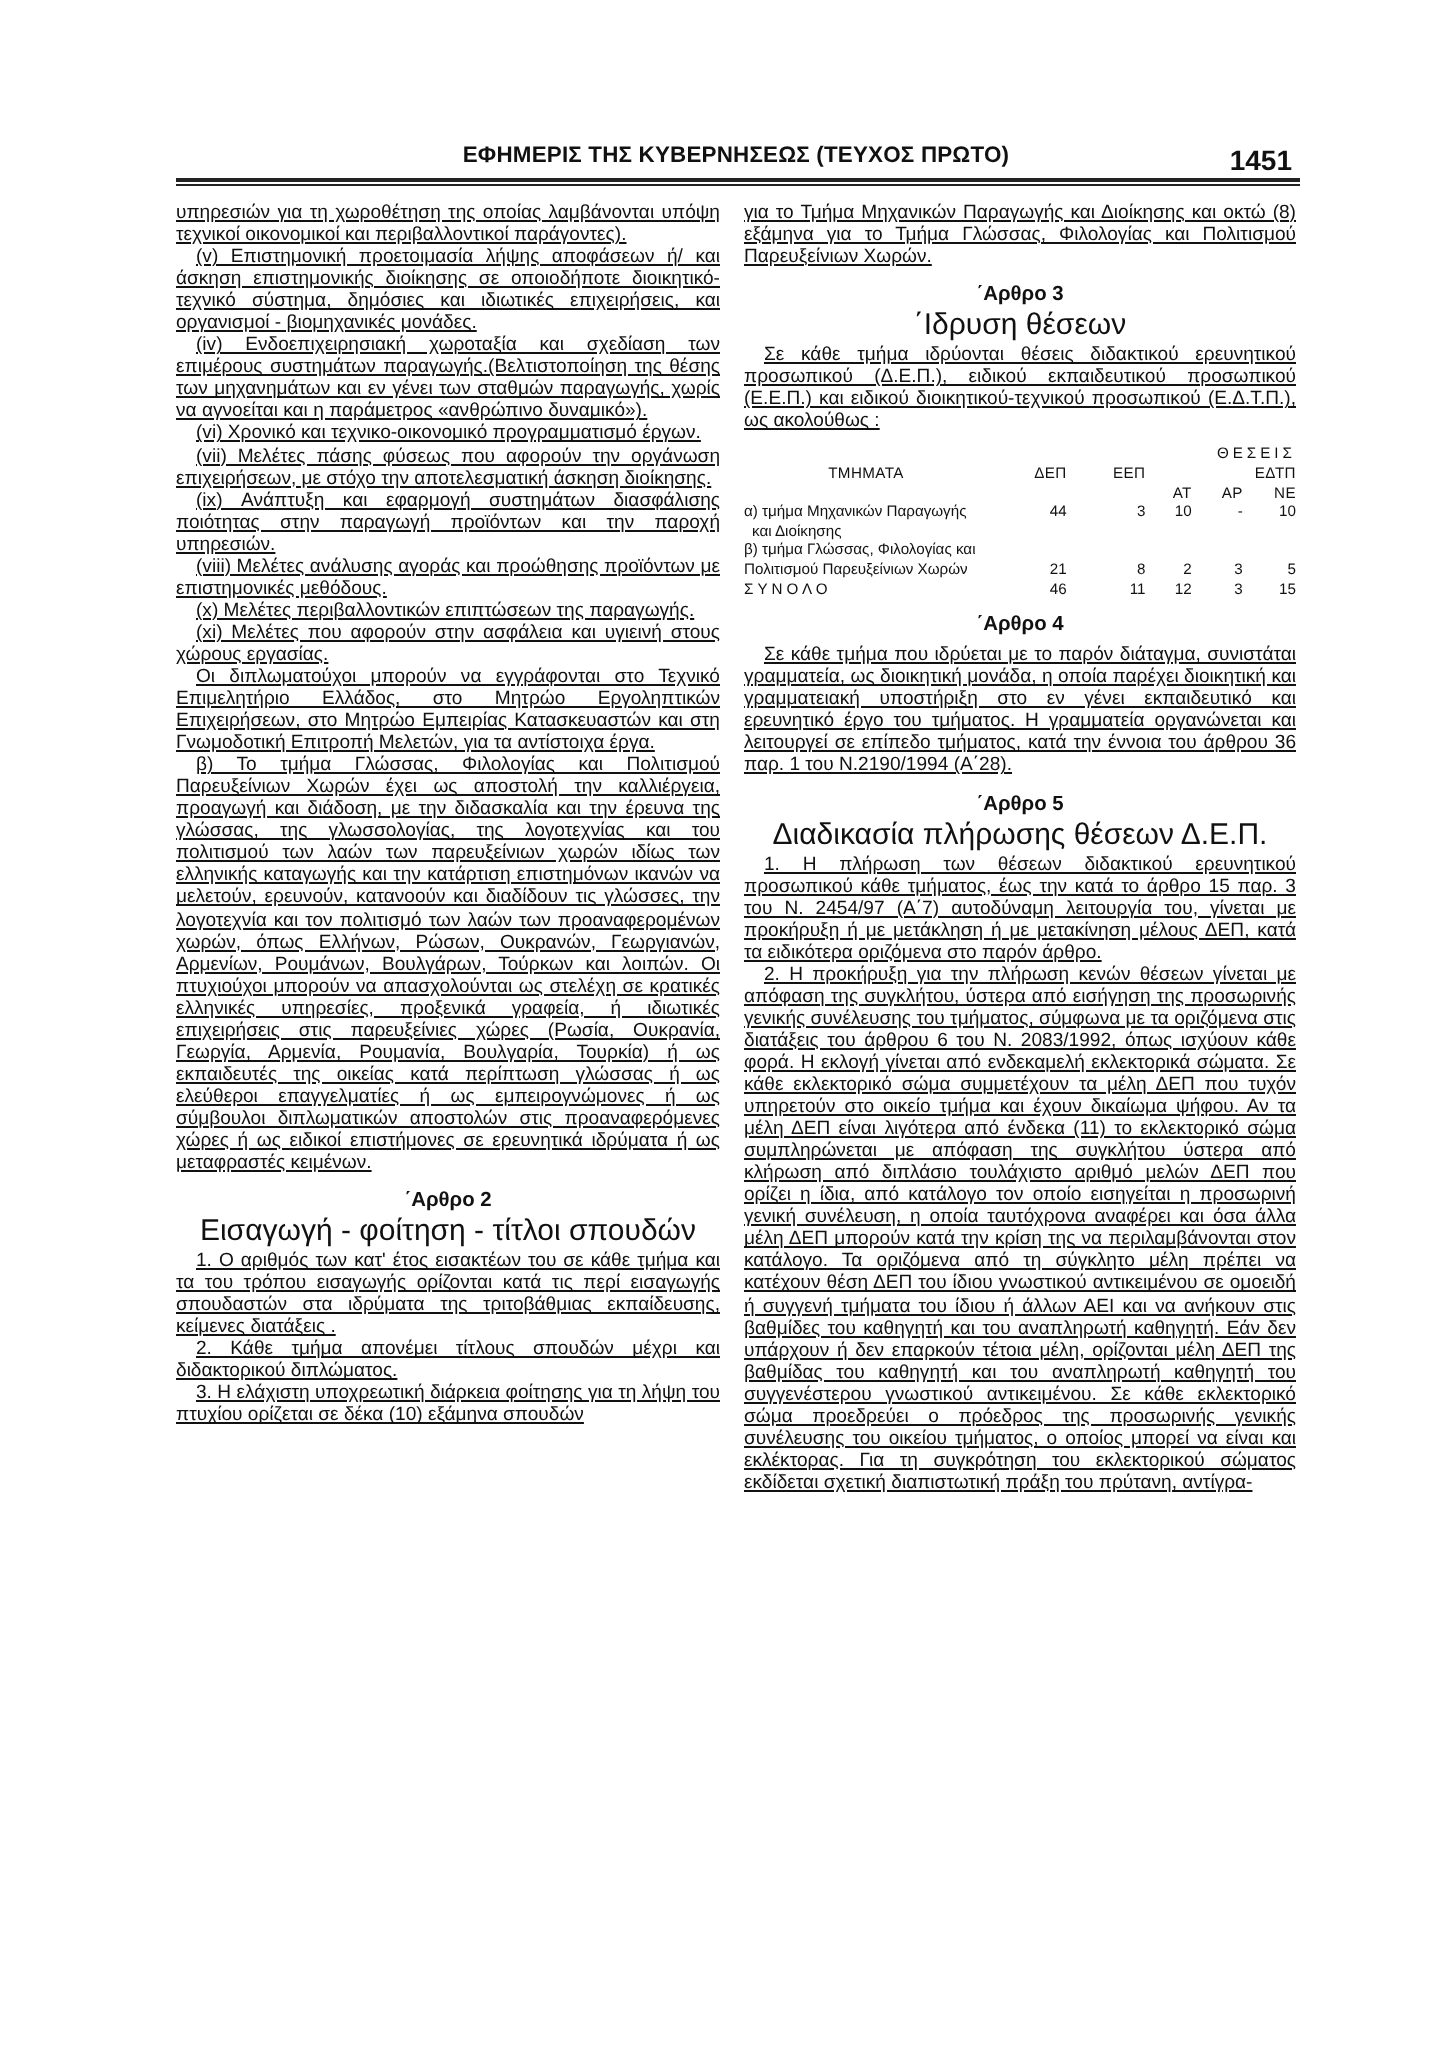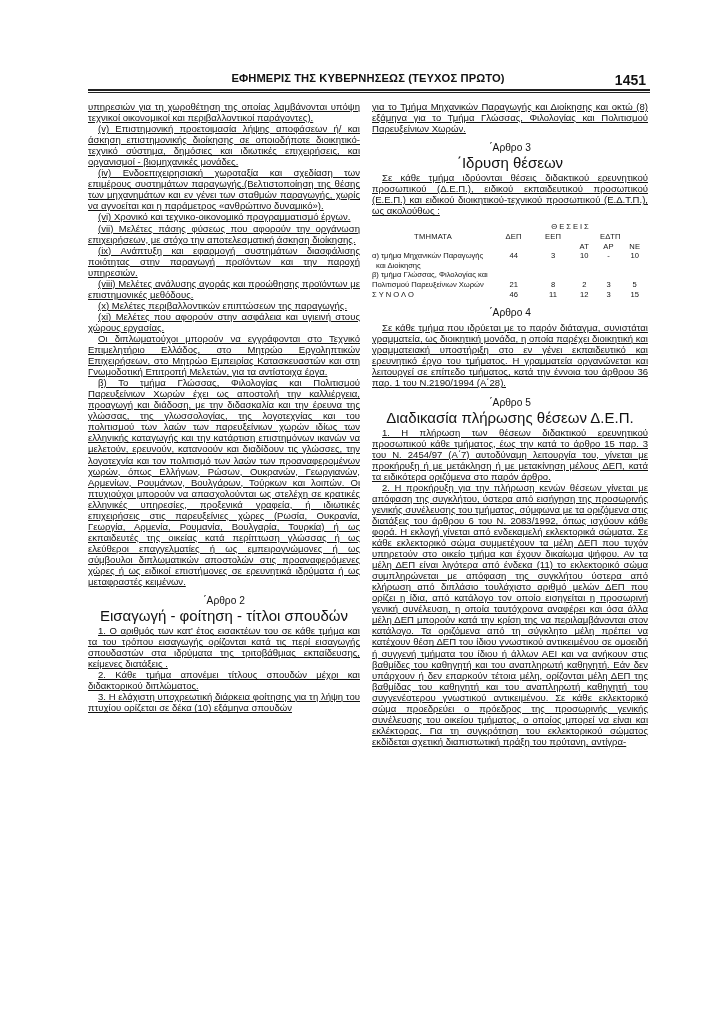--- a/index.html
+++ b/index.html
@@ -6,25 +6,25 @@
   body { width: 724px; height: 1024px; position: relative; overflow: hidden; font-family: "Liberation Sans", sans-serif; color: #111; }
   .header { position: absolute; left: 88px; top: 70px; width: 560px; height: 20px; }
   .header-title { position: absolute; left: 0; width: 560px; top: 2px; text-align: center; font-weight: bold; font-size: 11.2px; letter-spacing: 0.1px; }
   .page-number { position: absolute; right: 2px; top: 2px; font-weight: bold; font-size: 14px; }
   .header-rule { position: absolute; left: 88px; top: 89px; width: 562px; height: 0; border-top: 2px solid #222; border-bottom: 1px solid #222; padding-top: 1px; }
   .col { position: absolute; top: 101px; font-size: 9.55px; line-height: 11.05px; text-align: justify; }
   .col-left { left: 88px; width: 272px; }
   .col-right { left: 372px; width: 276px; }
   .col p { margin: 0; text-indent: 10px; text-decoration: underline; }
   .col p.noindent { text-indent: 0; }
-  .art-title { text-align: center; margin: 8px 0 4px 0; font-size: 10.2px; }
+  .art-title { text-align: center; margin: 8px 0 4px 0; font-size: 10.2px; font-weight: bold; }
   .art-sub { text-align: center; margin: 0 0 4px 0; font-size: 15px; }
   table.posts { width: 100%; border-collapse: collapse; font-size: 7.6px; line-height: 9.6px; margin: 6px 0 2px 0; }
   table.posts td, table.posts th { padding: 0; vertical-align: bottom; font-weight: normal; }
-  table.posts .num { text-align: center; }
+  table.posts .num { text-align: right; }
   table.posts .name { width: 118px; text-align: left; margin-left: 37px; }
   .hdr-bold { font-weight: bold; letter-spacing: 0.2px; }
   .spaced { letter-spacing: 2px; }
 </style>
 </head>
 <body>
 
 <div class="header">
   <div class="header-title">ΕΦΗΜΕΡΙΣ ΤΗΣ ΚΥΒΕΡΝΗΣΕΩΣ (ΤΕΥΧΟΣ ΠΡΩΤΟ)</div>
   <div class="page-number">1451</div>

